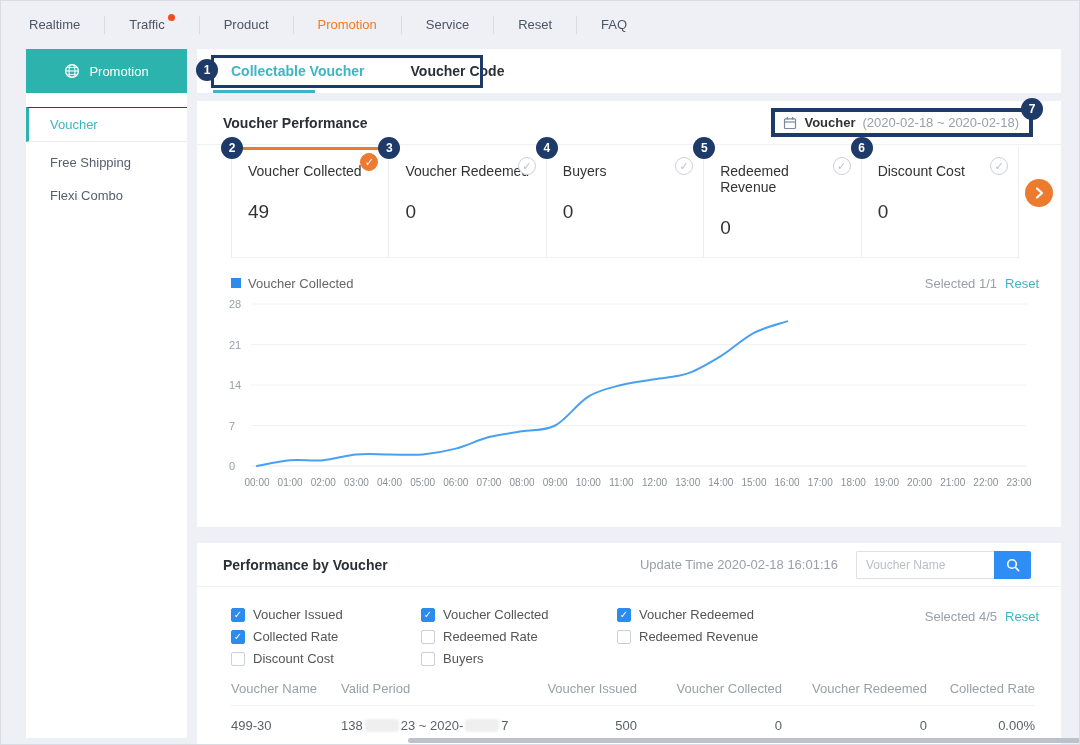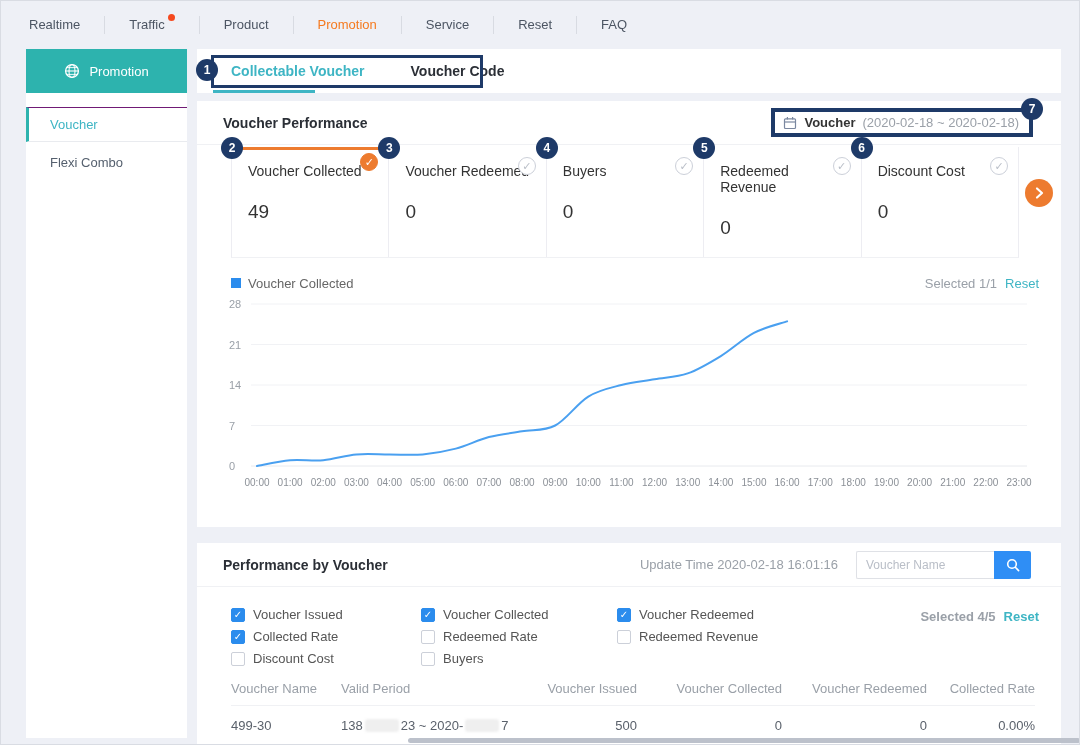--- a/index.html
+++ b/index.html
@@ -108,21 +108,21 @@
                 justify-content: center; cursor: pointer; }
 
   .filters-wrap { position: relative; padding: 20px 22px 0 34px; }
   .filters-grid { display: grid; grid-template-columns: 190px 196px 250px; row-gap: 7px; }
   .filter { display: flex; align-items: center; font-size: 13px; color: #555; cursor: pointer; }
   .cb { width: 14px; height: 14px; border-radius: 2px; margin-right: 8px; font-size: 10px;
         display: inline-flex; align-items: center; justify-content: center;
         border: 1px solid #ccd0d9; background: #fff; color: transparent; }
   .filter[data-checked="true"] .cb { background: #2b8ced; border-color: #2b8ced; color: #fff; }
   .cb::after { content: "\2713"; }
-  .filters-sel { position: absolute; right: 22px; top: 20px; font-weight: bold; }
+  .filters-sel { position: absolute; right: 22px; top: 20px; }
 
   .vtable { margin: 15px 26px 0 34px; }
   .trow { display: flex; align-items: center; }
   .thead { color: #9aa0a8; font-size: 13px; padding-bottom: 9px;
            border-bottom: 1px solid #f0f1f4; }
   .tbody-row { color: #5a616b; font-size: 13px; padding: 12px 0;
                border-bottom: 1px solid #f2f3f6; }
   .c-name { width: 110px; }
   .c-period { flex: 1; }
   .c-issued { width: 120px; text-align: right; }
@@ -169,20 +169,21 @@
       <circle cx="8" cy="8" r="6.4" fill="none" stroke="#fff" stroke-width="1.3"></circle>
       <ellipse cx="8" cy="8" rx="3" ry="6.4" fill="none" stroke="#fff" stroke-width="1.1"></ellipse>
       <line x1="1.6" y1="8" x2="14.4" y2="8" stroke="#fff" stroke-width="1.1"></line>
       <line x1="2.6" y1="4.6" x2="13.4" y2="4.6" stroke="#fff" stroke-width="0.9"></line>
       <line x1="2.6" y1="11.4" x2="13.4" y2="11.4" stroke="#fff" stroke-width="0.9"></line>
     </svg>
     <span>Promotion</span>
   </div>
   <div class="sb-menu">
     <div class="sb-item" data-active="true"><span>Voucher</span></div>
+    <div class="sb-item" data-active="false"><span>Free Shipping</span></div>
     <div class="sb-item" data-active="false"><span>Flexi Combo</span></div>
   </div>
 </div>
 
 <div class="main">
 
   <div class="tabbar">
     <div class="tab active">Collectable Voucher</div>
     <div class="tab inactive">Voucher Code</div>
     <div class="tab-underline"></div>

